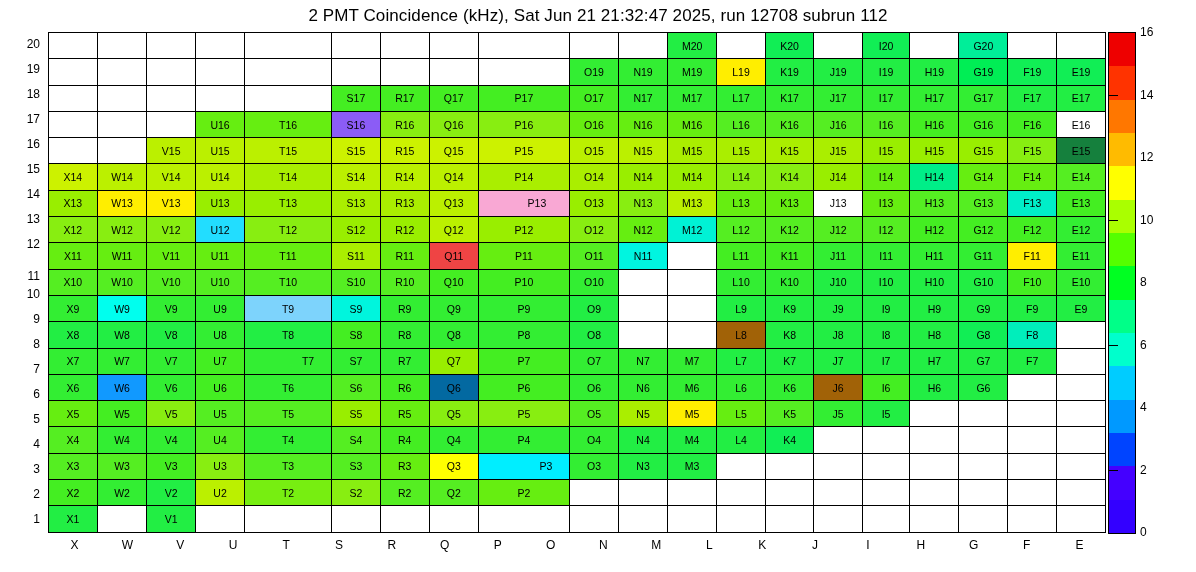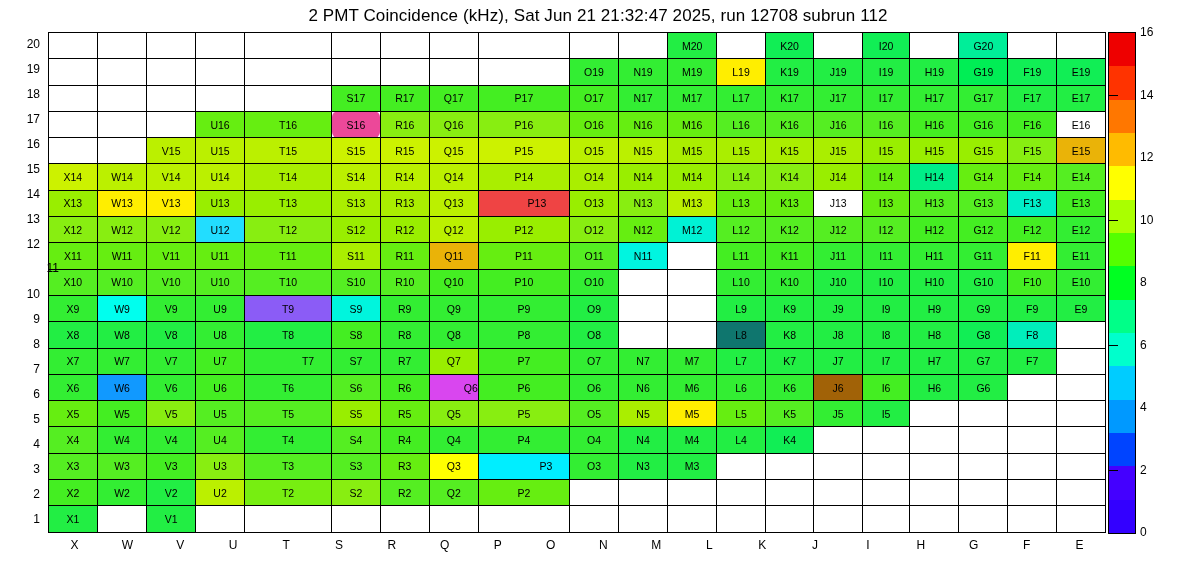--- a/index.html
+++ b/index.html
@@ -117,21 +117,21 @@
             <td style="background: rgb(51, 238, 51);">G17</td>
             <td style="background: rgb(34, 238, 68);">F17</td>
             <td style="background: rgb(34, 238, 68);">E17</td>
           </tr>
           <tr>
             <td></td>
             <td></td>
             <td></td>
             <td style="background: rgb(102, 238, 17);">U16</td>
             <td style="background: rgb(102, 238, 17);">T16</td>
-            <td style="background: #ec4899; border-radius: 6px;">S16</td>
+            <td style="background: #8b5cf6;">S16</td>
             <td style="background: rgb(136, 238, 17);">R16</td>
             <td style="background: rgb(136, 238, 17);">Q16</td>
             <td style="background: rgb(136, 238, 17);">P16</td>
             <td style="background: rgb(102, 238, 17);">O16</td>
             <td style="background: rgb(102, 238, 17);">N16</td>
             <td style="background: rgb(102, 238, 17);">M16</td>
             <td style="background: rgb(85, 238, 34);">L16</td>
             <td style="background: rgb(85, 238, 34);">K16</td>
             <td style="background: rgb(85, 238, 34);">J16</td>
             <td style="background: rgb(85, 238, 34);">I16</td>
@@ -153,21 +153,21 @@
             <td style="background: rgb(187, 240, 0);">O15</td>
             <td style="background: rgb(187, 240, 0);">N15</td>
             <td style="background: rgb(170, 238, 0);">M15</td>
             <td style="background: rgb(170, 238, 0);">L15</td>
             <td style="background: rgb(170, 238, 0);">K15</td>
             <td style="background: rgb(170, 238, 0);">J15</td>
             <td style="background: rgb(153, 238, 0);">I15</td>
             <td style="background: rgb(153, 238, 0);">H15</td>
             <td style="background: rgb(153, 238, 0);">G15</td>
             <td style="background: rgb(136, 238, 17);">F15</td>
-            <td style="background: #eab308;">E15</td>
+            <td style="background: #15803d;">E15</td>
           </tr>
           <tr>
             <td style="background: rgb(204, 242, 0);">X14</td>
             <td style="background: rgb(187, 240, 0);">W14</td>
             <td style="background: rgb(187, 240, 0);">V14</td>
             <td style="background: rgb(187, 240, 0);">U14</td>
             <td style="background: rgb(170, 238, 0);">T14</td>
             <td style="background: rgb(187, 240, 0);">S14</td>
             <td style="background: rgb(187, 240, 0);">R14</td>
             <td style="background: rgb(187, 240, 0);">Q14</td>
@@ -186,21 +186,21 @@
           </tr>
           <tr>
             <td style="background: rgb(153, 238, 0);">X13</td>
             <td style="background: rgb(255, 238, 0);">W13</td>
             <td style="background: rgb(255, 238, 0);">V13</td>
             <td style="background: rgb(153, 238, 0);">U13</td>
             <td style="background: rgb(153, 238, 0);">T13</td>
             <td style="background: rgb(170, 238, 0);">S13</td>
             <td style="background: rgb(170, 238, 0);">R13</td>
             <td style="background: rgb(187, 240, 0);">Q13</td>
-            <td style="background: #ef4444; padding-left: 26px;">P13</td>
+            <td style="background: #f9a8d4; padding-left: 26px;">P13</td>
             <td style="background: rgb(153, 238, 0);">O13</td>
             <td style="background: rgb(136, 238, 17);">N13</td>
             <td style="background: rgb(187, 240, 0);">M13</td>
             <td style="background: rgb(102, 238, 17);">L13</td>
             <td style="background: rgb(102, 238, 17);">K13</td>
             <td style="background: rgb(255, 255, 255);">J13</td>
             <td style="background: rgb(102, 238, 17);">I13</td>
             <td style="background: rgb(85, 238, 34);">H13</td>
             <td style="background: rgb(85, 238, 34);">G13</td>
             <td style="background: rgb(0, 238, 200);">F13</td>
@@ -229,21 +229,21 @@
             <td style="background: rgb(51, 238, 51);">E12</td>
           </tr>
           <tr>
             <td style="background: rgb(102, 238, 17);">X11</td>
             <td style="background: rgb(102, 238, 17);">W11</td>
             <td style="background: rgb(102, 238, 17);">V11</td>
             <td style="background: rgb(102, 238, 17);">U11</td>
             <td style="background: rgb(102, 238, 17);">T11</td>
             <td style="background: rgb(170, 238, 0);">S11</td>
             <td style="background: rgb(102, 238, 17);">R11</td>
-            <td style="background: #eab308;">Q11</td>
+            <td style="background: #ef4444;">Q11</td>
             <td style="background: rgb(102, 238, 17);">P11</td>
             <td style="background: rgb(85, 238, 34);">O11</td>
             <td style="background: rgb(0, 245, 224);">N11</td>
             <td></td>
             <td style="background: rgb(68, 238, 34);">L11</td>
             <td style="background: rgb(68, 238, 34);">K11</td>
             <td style="background: rgb(51, 238, 51);">J11</td>
             <td style="background: rgb(51, 238, 51);">I11</td>
             <td style="background: rgb(51, 238, 51);">H11</td>
             <td style="background: rgb(51, 238, 51);">G11</td>
@@ -270,21 +270,21 @@
             <td style="background: rgb(34, 238, 68);">H10</td>
             <td style="background: rgb(34, 238, 68);">G10</td>
             <td style="background: rgb(68, 238, 34);">F10</td>
             <td style="background: rgb(51, 238, 51);">E10</td>
           </tr>
           <tr>
             <td style="background: rgb(51, 238, 51);">X9</td>
             <td style="background: rgb(0, 255, 238);">W9</td>
             <td style="background: rgb(51, 238, 51);">V9</td>
             <td style="background: rgb(51, 238, 51);">U9</td>
-            <td style="background: #8b5cf6;">T9</td>
+            <td style="background: #7dd3fc;">T9</td>
             <td style="background: rgb(0, 245, 221);">S9</td>
             <td style="background: rgb(51, 238, 51);">R9</td>
             <td style="background: rgb(51, 238, 51);">Q9</td>
             <td style="background: rgb(51, 238, 51);">P9</td>
             <td style="background: rgb(34, 238, 68);">O9</td>
             <td></td>
             <td></td>
             <td style="background: rgb(34, 238, 68);">L9</td>
             <td style="background: rgb(34, 238, 68);">K9</td>
             <td style="background: rgb(34, 238, 68);">J9</td>
@@ -300,21 +300,21 @@
             <td style="background: rgb(34, 238, 68);">V8</td>
             <td style="background: rgb(51, 238, 51);">U8</td>
             <td style="background: rgb(34, 238, 68);">T8</td>
             <td style="background: rgb(68, 238, 34);">S8</td>
             <td style="background: rgb(51, 238, 51);">R8</td>
             <td style="background: rgb(51, 238, 51);">Q8</td>
             <td style="background: rgb(51, 238, 51);">P8</td>
             <td style="background: rgb(34, 238, 68);">O8</td>
             <td></td>
             <td></td>
-            <td style="background: #0f766e; margin-left: 6px;">L8</td>
+            <td style="background: #a16207; margin-left: 6px;">L8</td>
             <td style="background: rgb(34, 238, 68);">K8</td>
             <td style="background: rgb(34, 238, 68);">J8</td>
             <td style="background: rgb(34, 238, 68);">I8</td>
             <td style="background: rgb(34, 238, 68);">H8</td>
             <td style="background: rgb(17, 238, 85);">G8</td>
             <td style="background: rgb(0, 238, 187);">F8</td>
             <td></td>
           </tr>
           <tr>
             <td style="background: rgb(51, 238, 51);">X7</td>
@@ -339,21 +339,21 @@
             <td></td>
           </tr>
           <tr>
             <td style="background: rgb(51, 238, 51);">X6</td>
             <td style="background: rgb(17, 153, 255);">W6</td>
             <td style="background: rgb(51, 238, 51);">V6</td>
             <td style="background: rgb(68, 238, 34);">U6</td>
             <td style="background: rgb(51, 238, 51);">T6</td>
             <td style="background: rgb(85, 238, 34);">S6</td>
             <td style="background: rgb(68, 238, 34);">R6</td>
-            <td style="background: #d946ef; text-align: right;">Q6</td>
+            <td style="background: #0369a1;">Q6</td>
             <td style="background: rgb(68, 238, 34);">P6</td>
             <td style="background: rgb(51, 238, 51);">O6</td>
             <td style="background: rgb(51, 238, 51);">N6</td>
             <td style="background: rgb(51, 238, 51);">M6</td>
             <td style="background: rgb(51, 238, 51);">L6</td>
             <td style="background: rgb(51, 238, 51);">K6</td>
             <td style="background: #a16207;">J6</td>
             <td style="background: rgb(68, 238, 34);">I6</td>
             <td style="background: rgb(34, 238, 68);">H6</td>
             <td style="background: rgb(34, 238, 68);">G6</td>
@@ -478,21 +478,21 @@
       <div class="ylab" style="top: 479.5px;">1</div>
       <div class="ylab" style="top: 454.5px;">2</div>
       <div class="ylab" style="top: 429.5px;">3</div>
       <div class="ylab" style="top: 404.5px;">4</div>
       <div class="ylab" style="top: 379.5px;">5</div>
       <div class="ylab" style="top: 354.5px;">6</div>
       <div class="ylab" style="top: 329.5px;">7</div>
       <div class="ylab" style="top: 304.5px;">8</div>
       <div class="ylab" style="top: 279.5px;">9</div>
       <div class="ylab" style="top: 254.5px;">10</div>
-      <div class="ylab" style="top: 229px; margin-left: 19px;">11</div>
+      <div class="ylab" style="top: 237px;">11</div>
       <div class="ylab" style="top: 204.5px;">12</div>
       <div class="ylab" style="top: 179.5px;">13</div>
       <div class="ylab" style="top: 154.5px;">14</div>
       <div class="ylab" style="top: 129.5px;">15</div>
       <div class="ylab" style="top: 104.5px;">16</div>
       <div class="ylab" style="top: 79.5px;">17</div>
       <div class="ylab" style="top: 54.5px;">18</div>
       <div class="ylab" style="top: 29.5px;">19</div>
       <div class="ylab" style="top: 4.5px;">20</div>
     </div>

